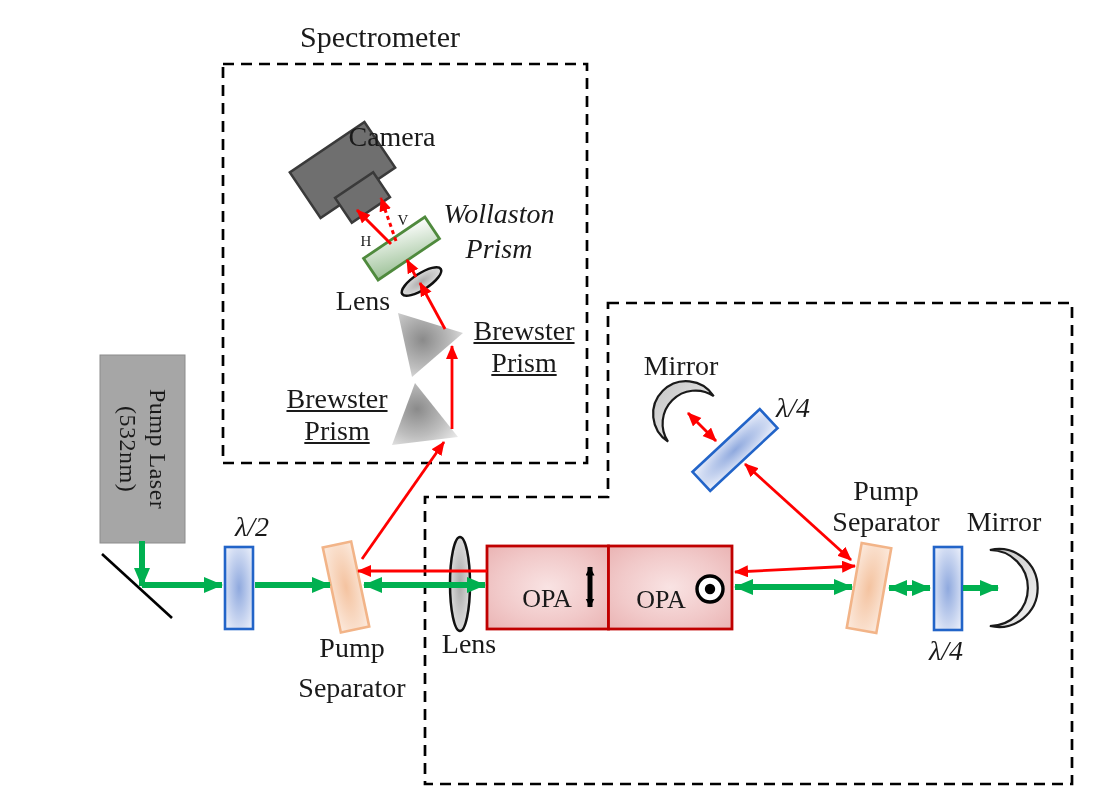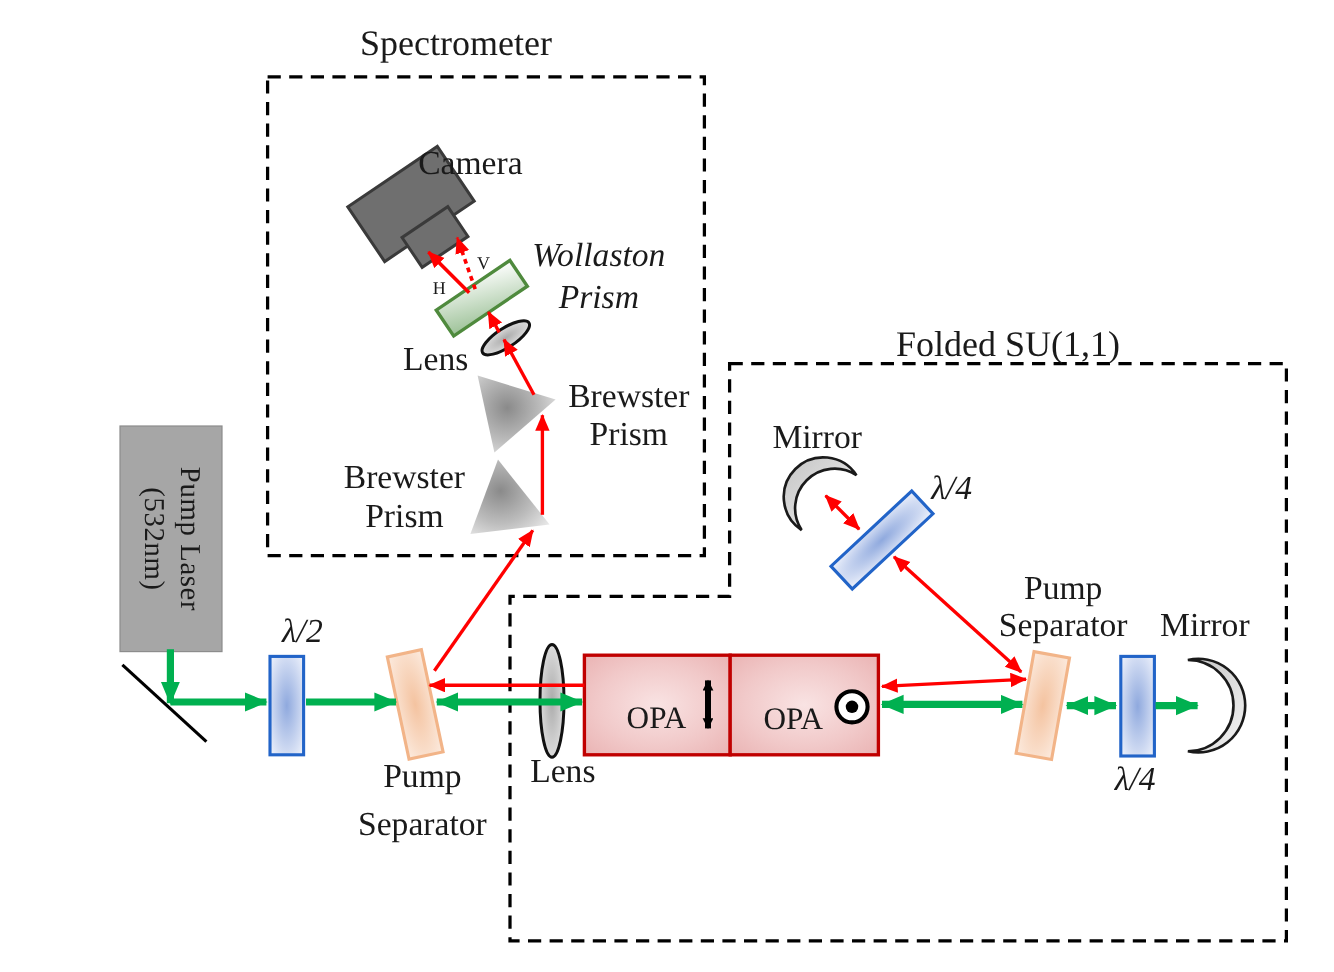--- a/index.html
+++ b/index.html
@@ -9,21 +9,21 @@
   }
   #shapes{position:absolute;left:0;top:0;}
   .lbl{
     position:absolute;transform:translate(-50%,-50%);
     text-align:center;white-space:nowrap;line-height:1.1;
     font-size:28px;color:#1a1a1a;
   }
   .title{font-size:30px;font-family:Liberation Serif, serif;}
   .small{font-size:15px;}
   .it{font-style:italic;}
-  .lh32{line-height:32px;}
+  .lh32{line-height:32px;text-decoration:underline;}
   .lh31{line-height:31px;}
   .lh35{line-height:35px;font-style:italic;}
   .lh37{line-height:37px;}
   .lh40{line-height:40px;}
   .opa{font-size:26px;margin-top:13px;}
   .laser-box-text{
     position:absolute;left:100px;top:355px;width:85px;height:188px;
     display:flex;align-items:center;justify-content:center;
   }
   .vtext{
@@ -125,21 +125,20 @@
     <line x1="735" y1="572" x2="855" y2="566" stroke-width="2.8" marker-start="url(#mr)" marker-end="url(#mr)" stroke="#ff0000"></line>
     <line x1="851" y1="560" x2="745" y2="464" stroke-width="2.8" marker-start="url(#mr)" marker-end="url(#mr)" stroke="#ff0000"></line>
     <line x1="716" y1="441" x2="688" y2="413" stroke-width="2.8" marker-start="url(#mr)" marker-end="url(#mr)" stroke="#ff0000"></line>
 
     <line x1="590" y1="567" x2="590" y2="607" stroke="#000000" stroke-width="5" marker-start="url(#mb)" marker-end="url(#mb)"></line>
     <circle cx="710" cy="589" r="13" fill="#ffffff" stroke="#000000" stroke-width="3.4"></circle>
     <circle cx="710" cy="589" r="5.2" fill="#000000"></circle>
   </svg>
 
   <div class="lbl title" style="left:380px;top:36px;">Spectrometer</div>
-  <div class="lbl title" style="left:840px;top:287px;">Folded SU(1,1)</div>
 
   <div class="lbl" style="left:392px;top:99px;margin-top:38px;">Camera</div>
 
   <div class="lbl lh35" style="left:499px;top:231px;">
     <div>Wollaston</div>
     <div>Prism</div>
   </div>
 
   <div class="lbl" style="left:363px;top:301px;">Lens</div>
 

